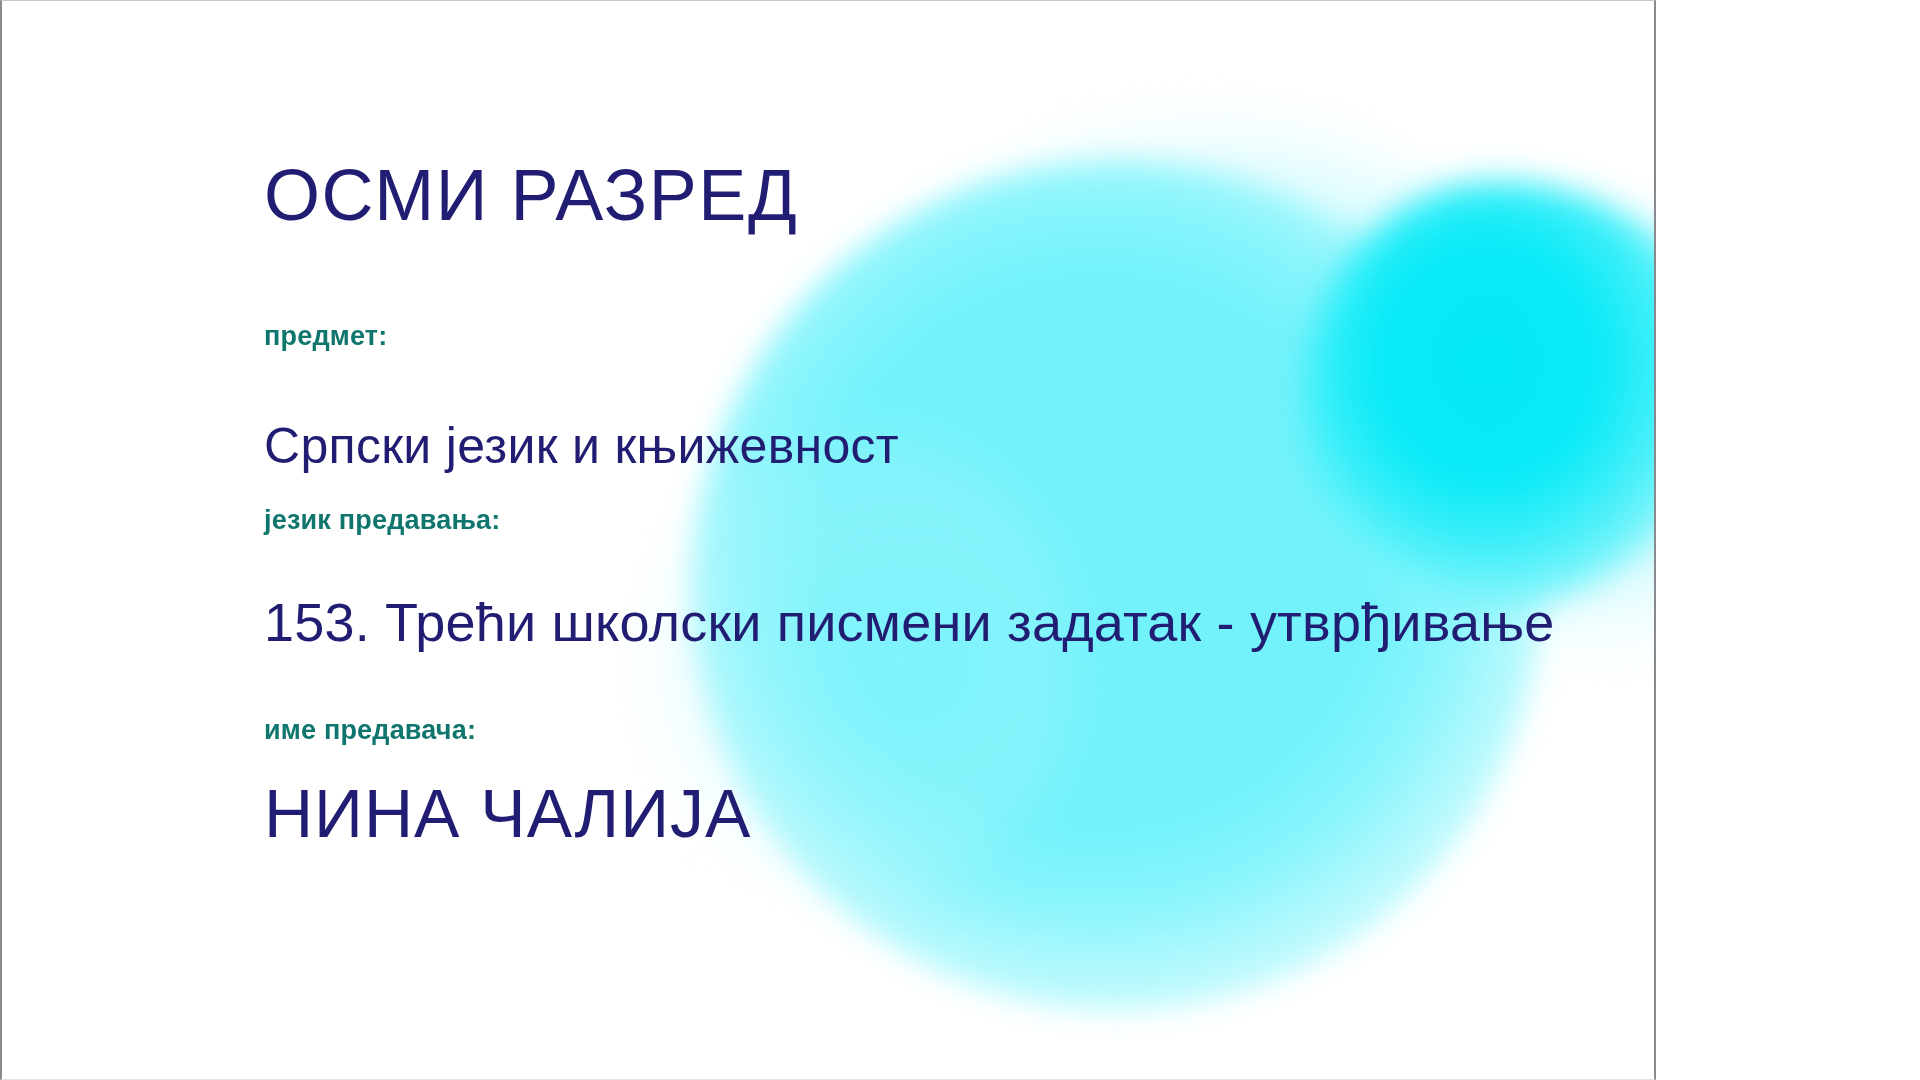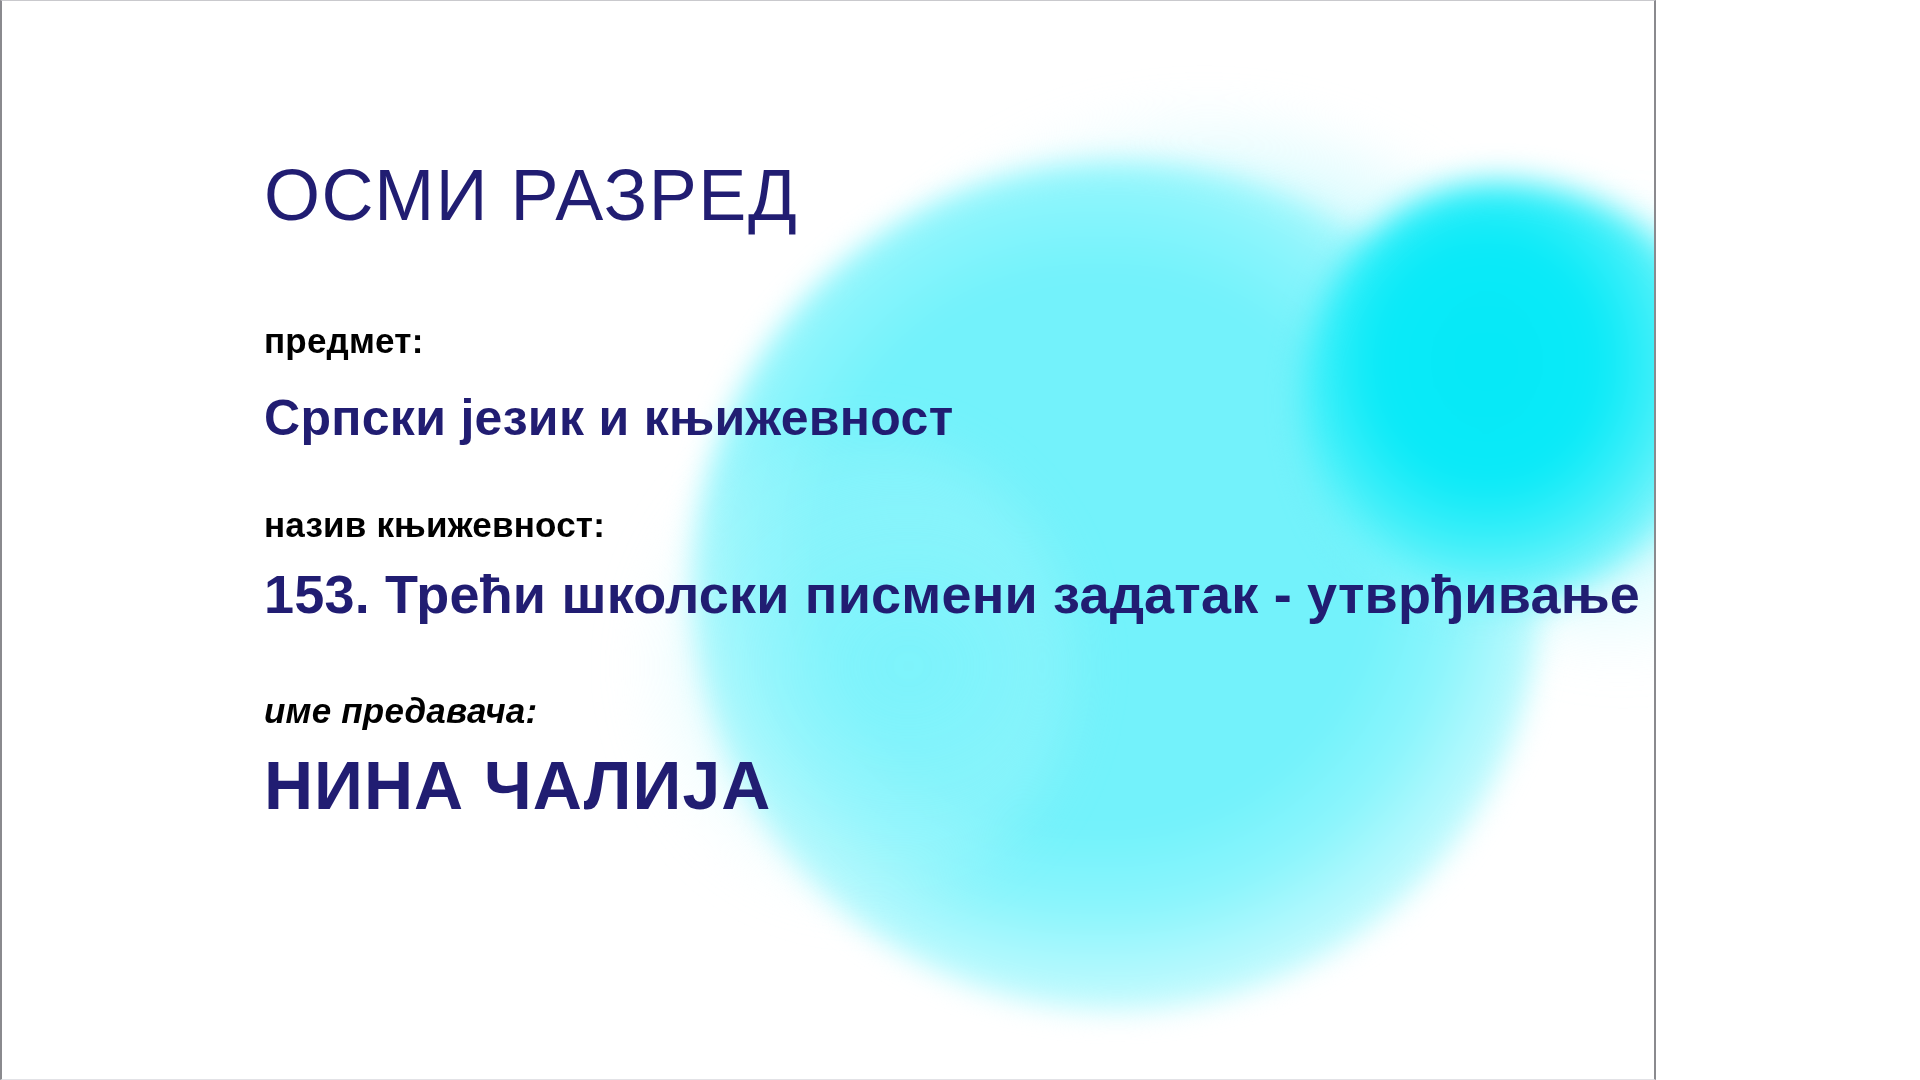--- a/index.html
+++ b/index.html
@@ -128,43 +128,44 @@
     font-size: 72px;
     font-weight: 300;
     letter-spacing: 1.5px;
     line-height: 1;
   }
 
   .field-label {
     position: absolute;
     left: 0;
     white-space: nowrap;
-    color: #000000;
-    font-size: 35px;
+    color: #0f766e;
+    font-size: 27px;
     font-weight: 700;
     letter-spacing: 0.2px;
     line-height: 1;
   }
 
   .field-value {
     position: absolute;
     left: 0;
     white-space: nowrap;
     color: #211d72;
-    font-weight: 700;
+    font-weight: 400;
     line-height: 1;
+    margin-top: 28px;
   }
 
   #subject-label  { top: 322px; }
   #subject-value  { top: 392px; font-size: 50px; letter-spacing: 0.3px; }
 
   #lecture-label  { top: 506px; }
   #lecture-value  { top: 566px; font-size: 54px; letter-spacing: 0.2px; }
 
-  #teacher-label  { top: 692px; font-style: italic; }
+  #teacher-label  { top: 716px; }
   #teacher-value  { top: 750px; font-size: 68px; letter-spacing: 1px; }
 </style>
 </head>
 <body>
 
 <div id="stage">
 
   <div id="blob-layer">
     <div class="blob" id="blob-main-halo"></div>
     <div class="blob" id="blob-accent-glow"></div>
@@ -173,20 +174,20 @@
     <div class="blob" id="blob-accent"></div>
   </div>
 
   <div id="content">
 
     <div id="slide-title">ОСМИ РАЗРЕД</div>
 
     <div class="field-label" id="subject-label">предмет:</div>
     <div class="field-value" id="subject-value">Српски језик и књижевност</div>
 
-    <div class="field-label" id="lecture-label">назив књижевност:</div>
+    <div class="field-label" id="lecture-label">језик предавања:</div>
     <div class="field-value" id="lecture-value">153. Трећи школски писмени задатак - утврђивање</div>
 
     <div class="field-label" id="teacher-label">име предавача:</div>
     <div class="field-value" id="teacher-value">НИНА ЧАЛИЈА</div>
 
   </div>
 </div>
 
 </body></html>

